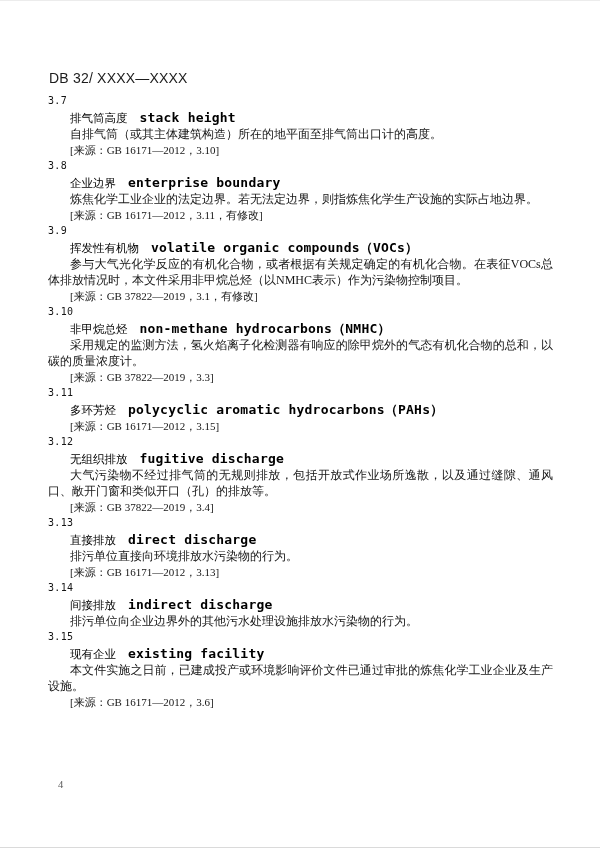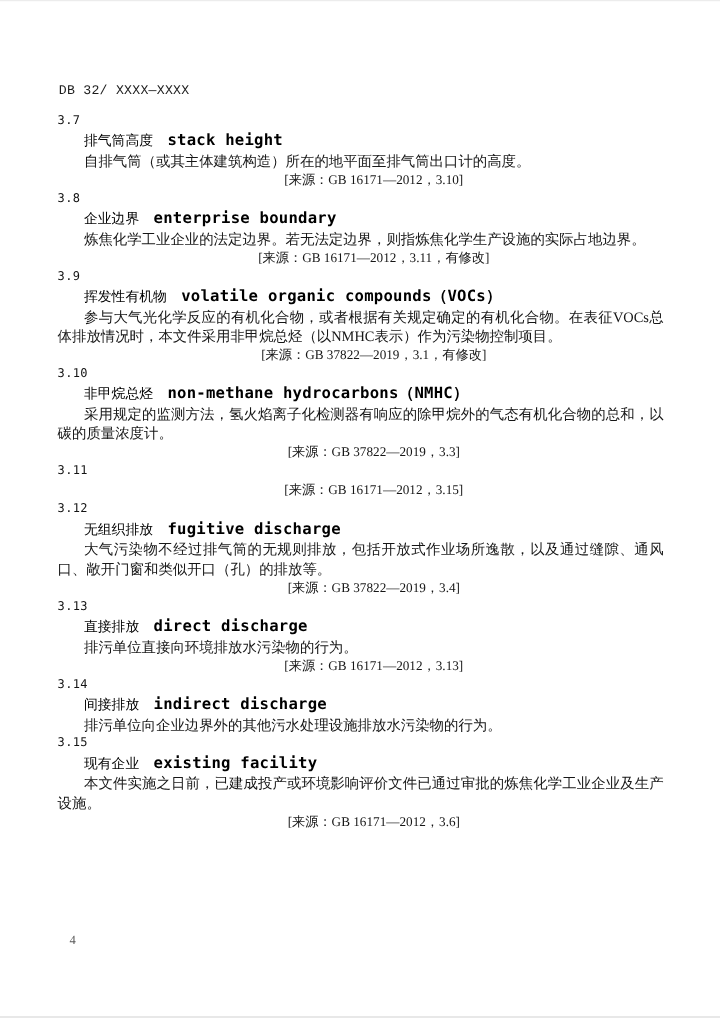--- a/index.html
+++ b/index.html
@@ -12,22 +12,22 @@
     position:relative;
     overflow:hidden;
     font-family:"Liberation Serif","DejaVu Serif",serif;
     border-top:1px solid #ececec;
     border-bottom:1px solid #dadada;
   }
   .page { position:absolute; inset:0; }
 
   .doc-header {
     position:absolute; top:69px; left:49px;
-    font-family:Liberation Mono, monospace;
-    font-size:11px; letter-spacing:0.2px; color:#1c1c1c;
+    font-family:Liberation Sans, sans-serif;
+    font-size:14px; letter-spacing:0.2px; color:#1c1c1c;
     white-space:nowrap;
   }
 
   .content {
     position:absolute; top:92px; left:48px;
     width:505px; line-height:16px;
   }
 
   .sec {  }
 
@@ -48,21 +48,20 @@
   }
   .para {
     font-size:12px; line-height:16px;
     text-indent:22px; text-align:justify;
     color:#161616;
   }
   .source {
     font-size:11px; line-height:16px;
     padding-left:22px; color:#161616;
     white-space:nowrap;
-    text-align:center;
   }
 
   .page-number {
     position:absolute; left:58px; top:778px;
     font-size:10.5px; color:#5a5a5a;
     font-family:"Liberation Serif","DejaVu Serif",serif;
   }
 </style>
 </head>
 <body>
@@ -96,20 +95,21 @@
 
     <section class="sec">
       <div class="num">3.10</div>
       <div class="termline"><span class="term-cn">非甲烷总烃</span><span class="term-en">non-methane hydrocarbons（NMHC）</span></div>
       <p class="para">采用规定的监测方法，氢火焰离子化检测器有响应的除甲烷外的气态有机化合物的总和，以碳的质量浓度计。</p>
       <div class="source">[来源：GB 37822—2019，3.3]</div>
     </section>
 
     <section class="sec">
       <div class="num">3.11</div>
+      <div class="termline"><span class="term-cn">多环芳烃</span><span class="term-en">polycyclic aromatic hydrocarbons（PAHs）</span></div>
       <div class="source">[来源：GB 16171—2012，3.15]</div>
     </section>
 
     <section class="sec">
       <div class="num">3.12</div>
       <div class="termline"><span class="term-cn">无组织排放</span><span class="term-en">fugitive discharge</span></div>
       <p class="para">大气污染物不经过排气筒的无规则排放，包括开放式作业场所逸散，以及通过缝隙、通风口、敞开门窗和类似开口（孔）的排放等。</p>
       <div class="source">[来源：GB 37822—2019，3.4]</div>
     </section>
 

